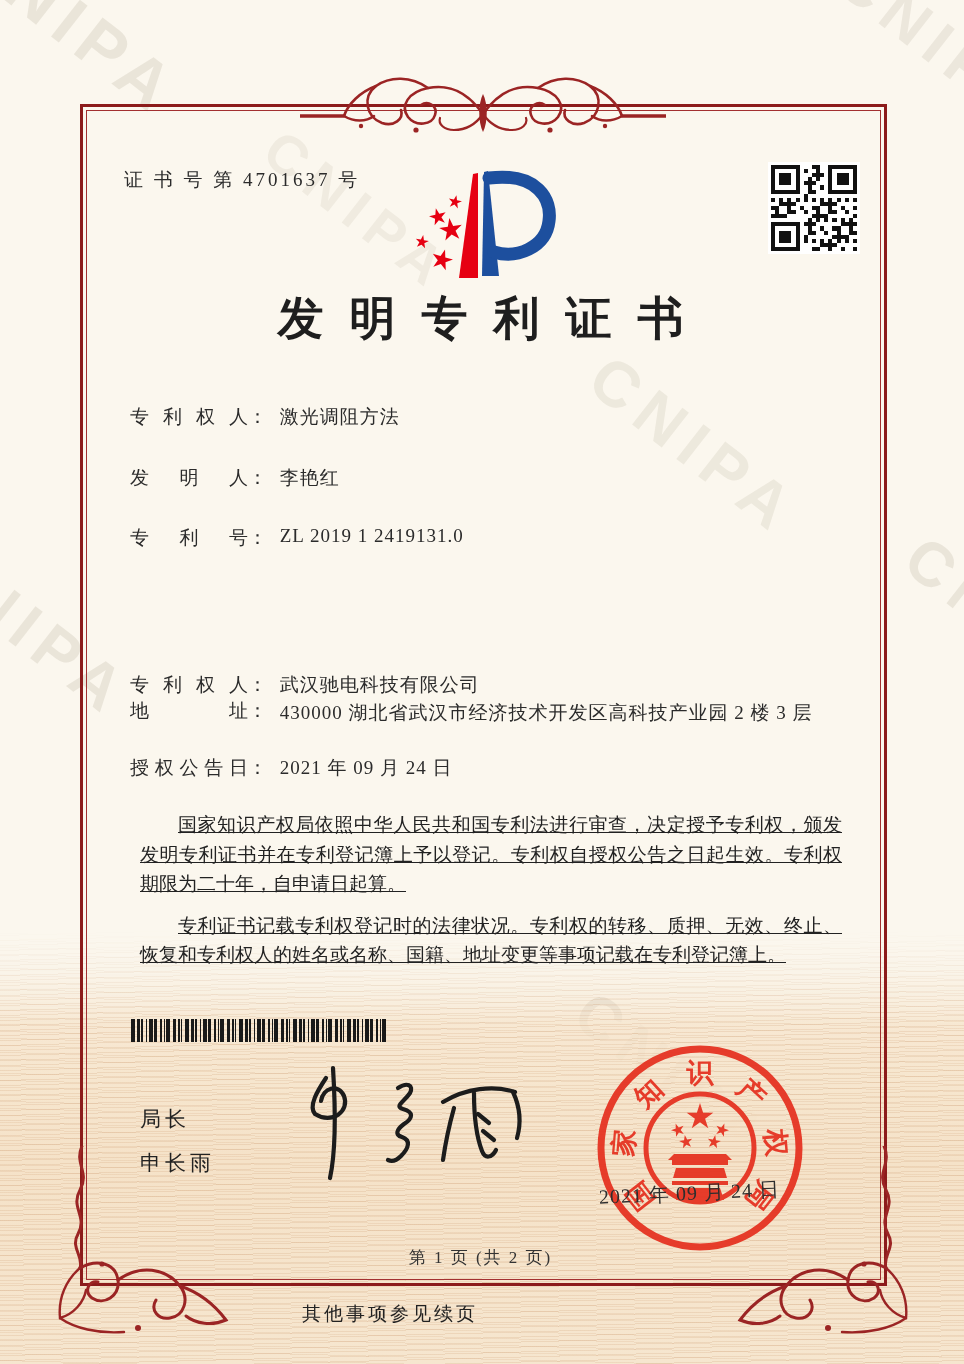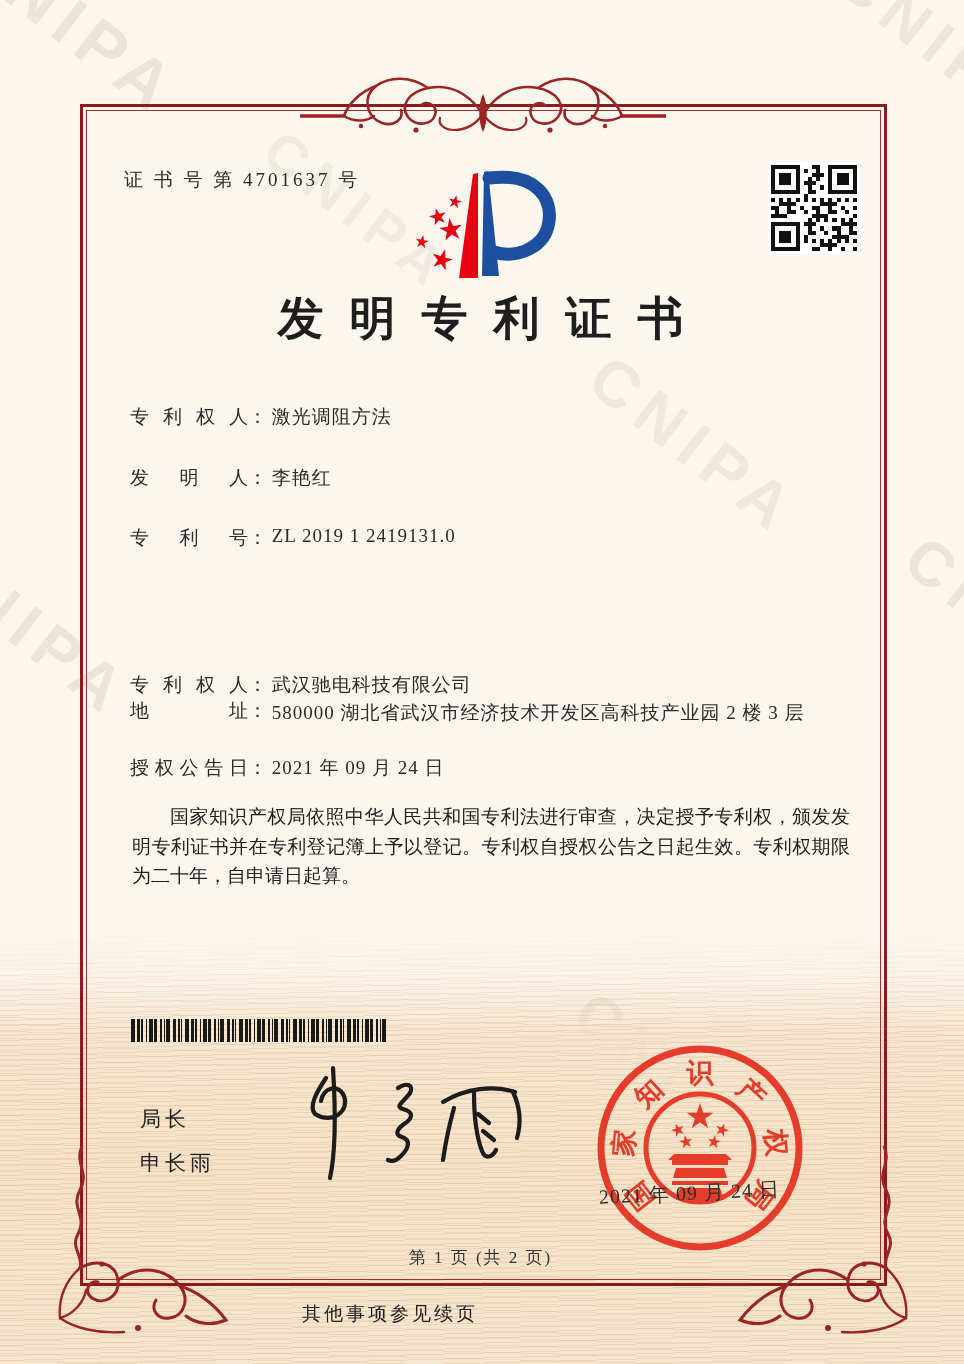--- a/index.html
+++ b/index.html
@@ -26,28 +26,28 @@
   .frame-inner{position:absolute;left:3px;top:3px;right:3px;bottom:3px;border:1px solid #a33030;}
 
   .cert-no{position:absolute;left:124px;top:167px;font-size:19px;color:#2b2b2b;letter-spacing:3px;}
 
   .title{position:absolute;left:80px;top:288px;width:801px;text-align:center;
     font-size:46px;font-weight:bold;color:#1e1e1e;letter-spacing:26px;padding-left:26px;box-sizing:border-box;}
 
   .field{position:absolute;left:130px;font-size:19px;color:#2b2b2b;}
   .field .lbl{display:inline-block;width:118px;text-align:justify;text-align-last:justify;vertical-align:top;}
   .field .colon{vertical-align:top;}
-  .field .val{display:inline-block;margin-left:0;letter-spacing:1px;vertical-align:top;}
+  .field .val{display:inline-block;margin-left:8px;letter-spacing:1px;vertical-align:top;}
   .field .val.wrap{width:592px;line-height:29px;}
 
   .grant-no{position:absolute;left:484px;top:0;font-size:19px;color:#2b2b2b;white-space:nowrap;}
 
   .paras{position:absolute;left:128px;top:798px;width:726px;font-size:19px;color:#222;
     line-height:29.5px;text-align:justify;}
-  .paras p{margin:4px;text-indent:2em;}
+  .paras p{margin:12px;text-indent:2em;text-decoration:underline;}
 
   .barcode{position:absolute;left:131px;top:1019px;height:23px;display:flex;align-items:stretch;}
   .barcode .b{background:#191919;}
   .barcode .s{background:transparent;}
 
   .signer{position:absolute;left:140px;top:1097px;font-size:21px;color:#222;letter-spacing:4px;line-height:44px;}
 
   .footer-page{position:absolute;left:80px;top:1246px;width:801px;text-align:center;font-size:17px;color:#333;letter-spacing:2px;}
   .footer-note{position:absolute;left:0;top:1301px;width:780px;text-align:center;font-size:19px;color:#222;letter-spacing:3px;}
 
@@ -270,29 +270,30 @@
   <div class="field" style="top:525px;">
     <span class="lbl">专利号</span><span class="colon">：</span>
     <span class="val">ZL 2019 1 2419131.0</span>
   </div>
   <div class="field" style="top:672px;">
     <span class="lbl">专利权人</span><span class="colon">：</span>
     <span class="val">武汉驰电科技有限公司</span>
   </div>
   <div class="field" style="top:698px;">
     <span class="lbl">地址</span><span class="colon">：</span>
-    <span class="val wrap">580000 湖北省武汉市经济技术开发区高科技产业园 2 楼 3 层</span>
+    <span class="val wrap">430000 湖北省武汉市经济技术开发区高科技产业园 2 楼 3 层</span>
   </div>
   <div class="field" style="top:755px;">
     <span class="lbl">授权公告日</span><span class="colon">：</span>
     <span class="val">2021 年 09 月 24 日</span>
   </div>
 
   <div class="paras">
     <p>国家知识产权局依照中华人民共和国专利法进行审查，决定授予专利权，颁发发明专利证书并在专利登记簿上予以登记。专利权自授权公告之日起生效。专利权期限为二十年，自申请日起算。</p>
+    <p>专利证书记载专利权登记时的法律状况。专利权的转移、质押、无效、终止、恢复和专利权人的姓名或名称、国籍、地址变更等事项记载在专利登记簿上。</p>
   </div>
 
   <div class="barcode" id="barcode">
       <div class="b" style="width: 4px;"></div>
       <div class="s" style="width: 2px;"></div>
       <div class="b" style="width: 3px;"></div>
       <div class="s" style="width: 1px;"></div>
       <div class="b" style="width: 2px;"></div>
       <div class="s" style="width: 3px;"></div>
       <div class="b" style="width: 1px;"></div>

